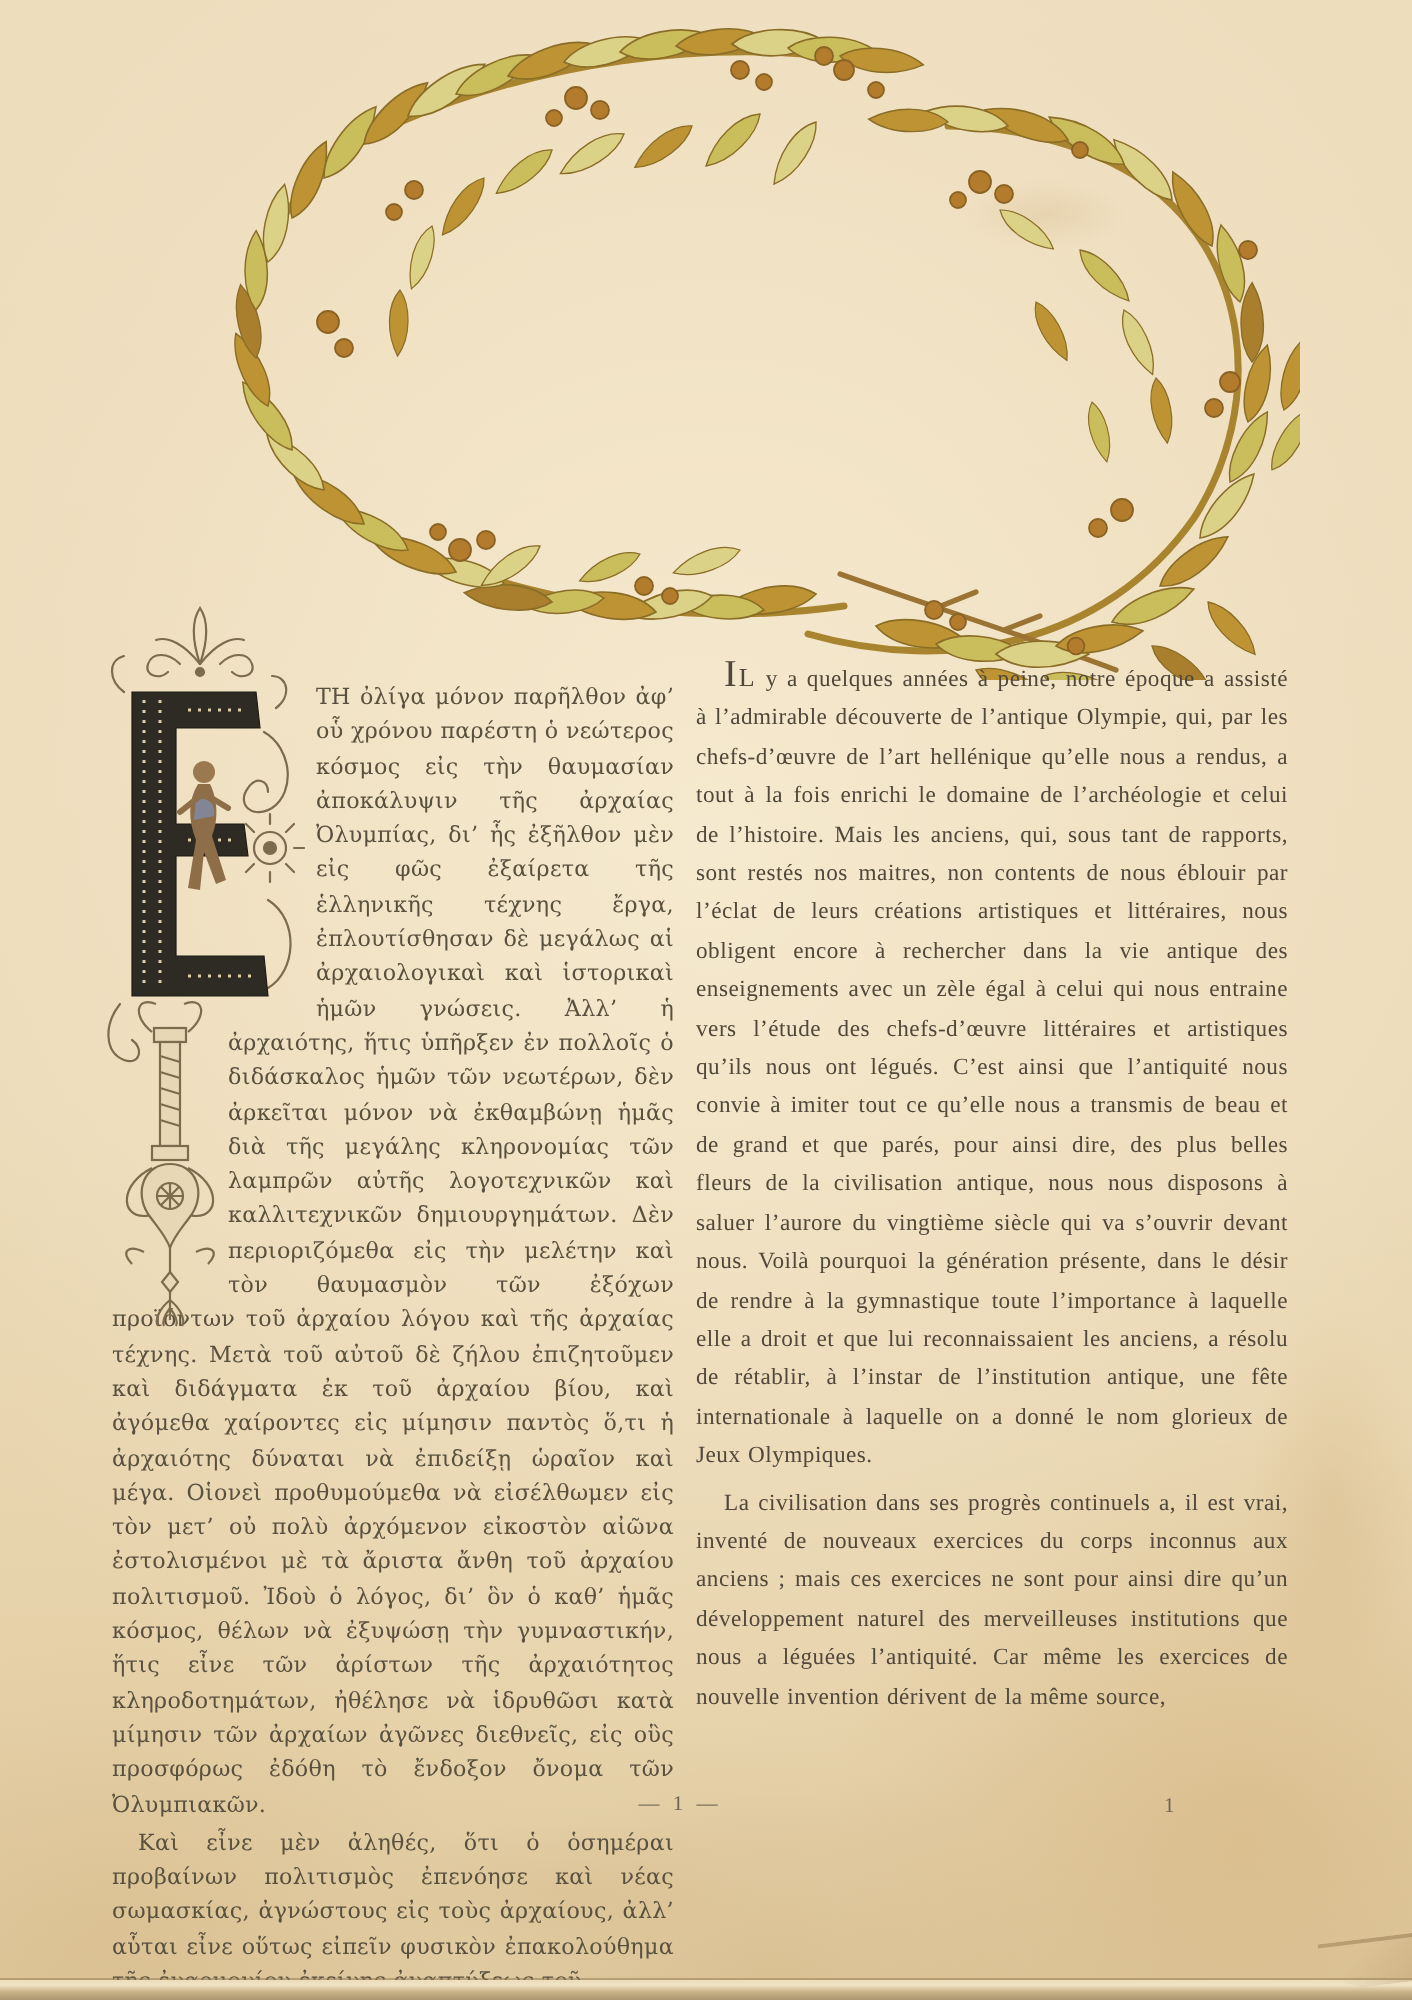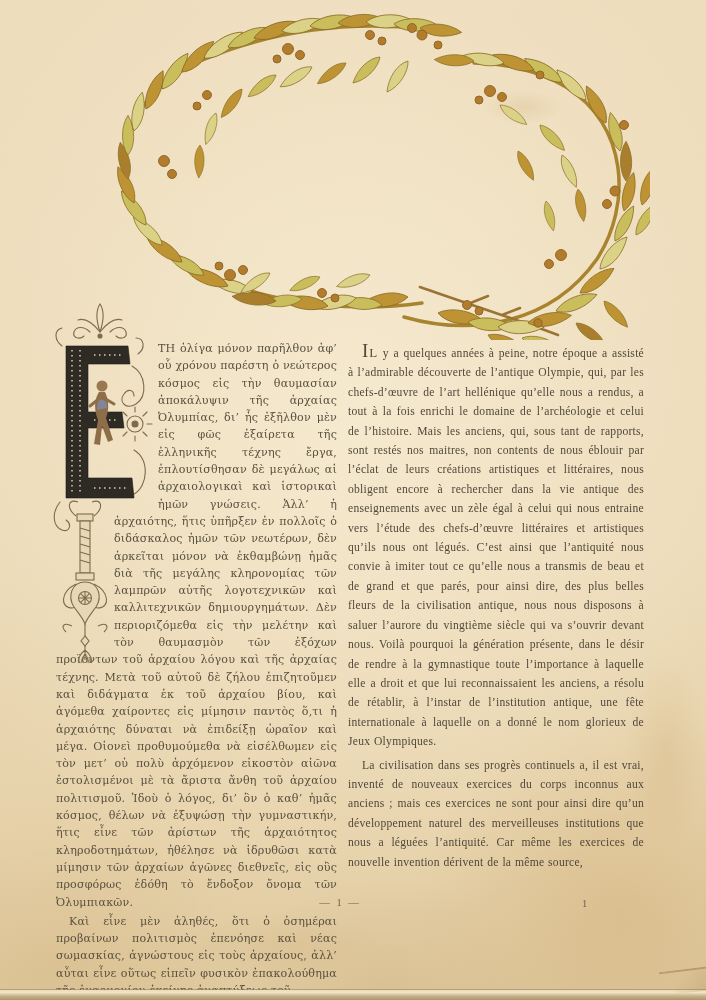--- a/index.html
+++ b/index.html
@@ -42,21 +42,21 @@
   .dropcap-float{
     float:left;width:96px;height:296px;margin-right:7px;position:relative;
     shape-outside:polygon(0 0,96px 0,96px 158px,52px 158px,52px 296px,0 296px);
     shape-margin:6px;
   }
   .dropcap-float svg{position:absolute;left:-6px;top:-38px;width:100px;height:362px;overflow:visible;}
   .sr{position:absolute;width:1px;height:1px;overflow:hidden;clip:rect(0 0 0 0);}
 
   
   .col-french{
-    position:absolute;left:348px;top:341px;width:296px;
+    position:absolute;left:348px;top:328px;width:296px;
     font-size:11.6px;line-height:19.4px;letter-spacing:.25px;word-spacing:.6px;
     color:#50483b;text-align:justify;
   }
   .col-french p{margin:0;}
   .col-french p.first{text-indent:14px;}
   .col-french p.second{text-indent:14px;margin-top:4px;}
   .lead-i{font-size:19px;line-height:1;letter-spacing:1px;}
   .lead-l{font-size:13px;letter-spacing:1px;}
 
   .footer-num{position:absolute;top:897px;left:300px;width:80px;text-align:center;

